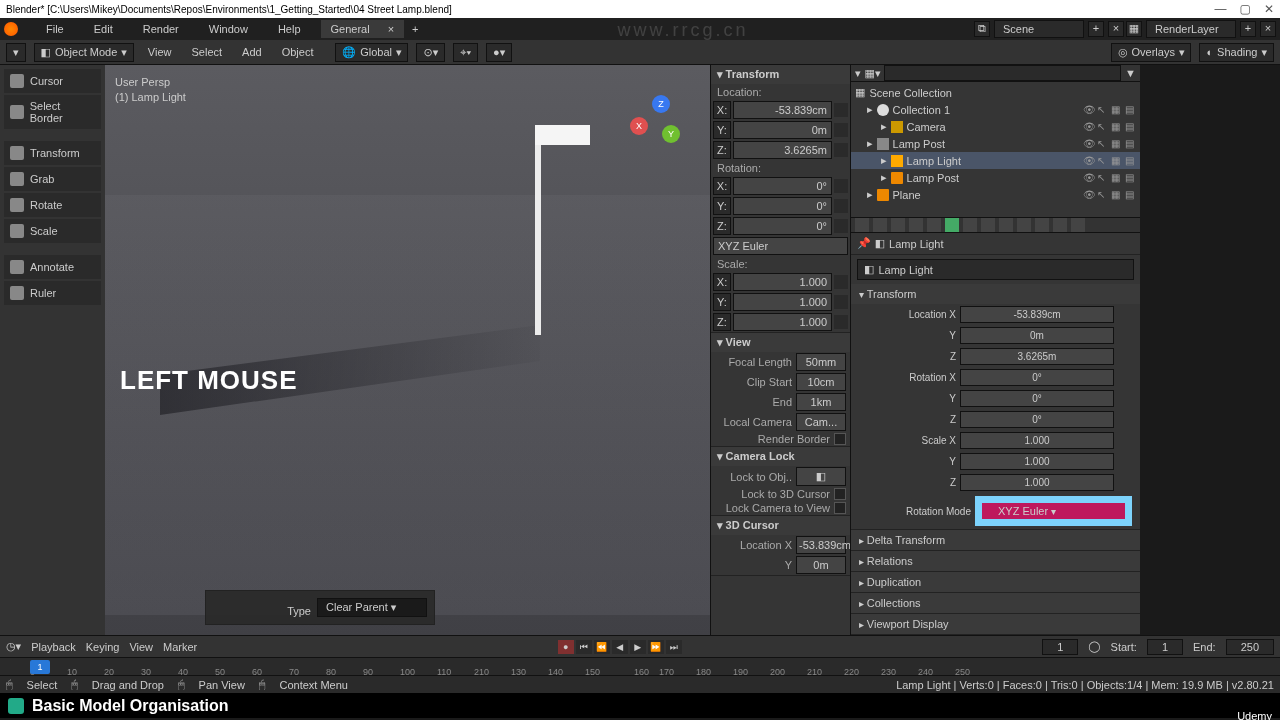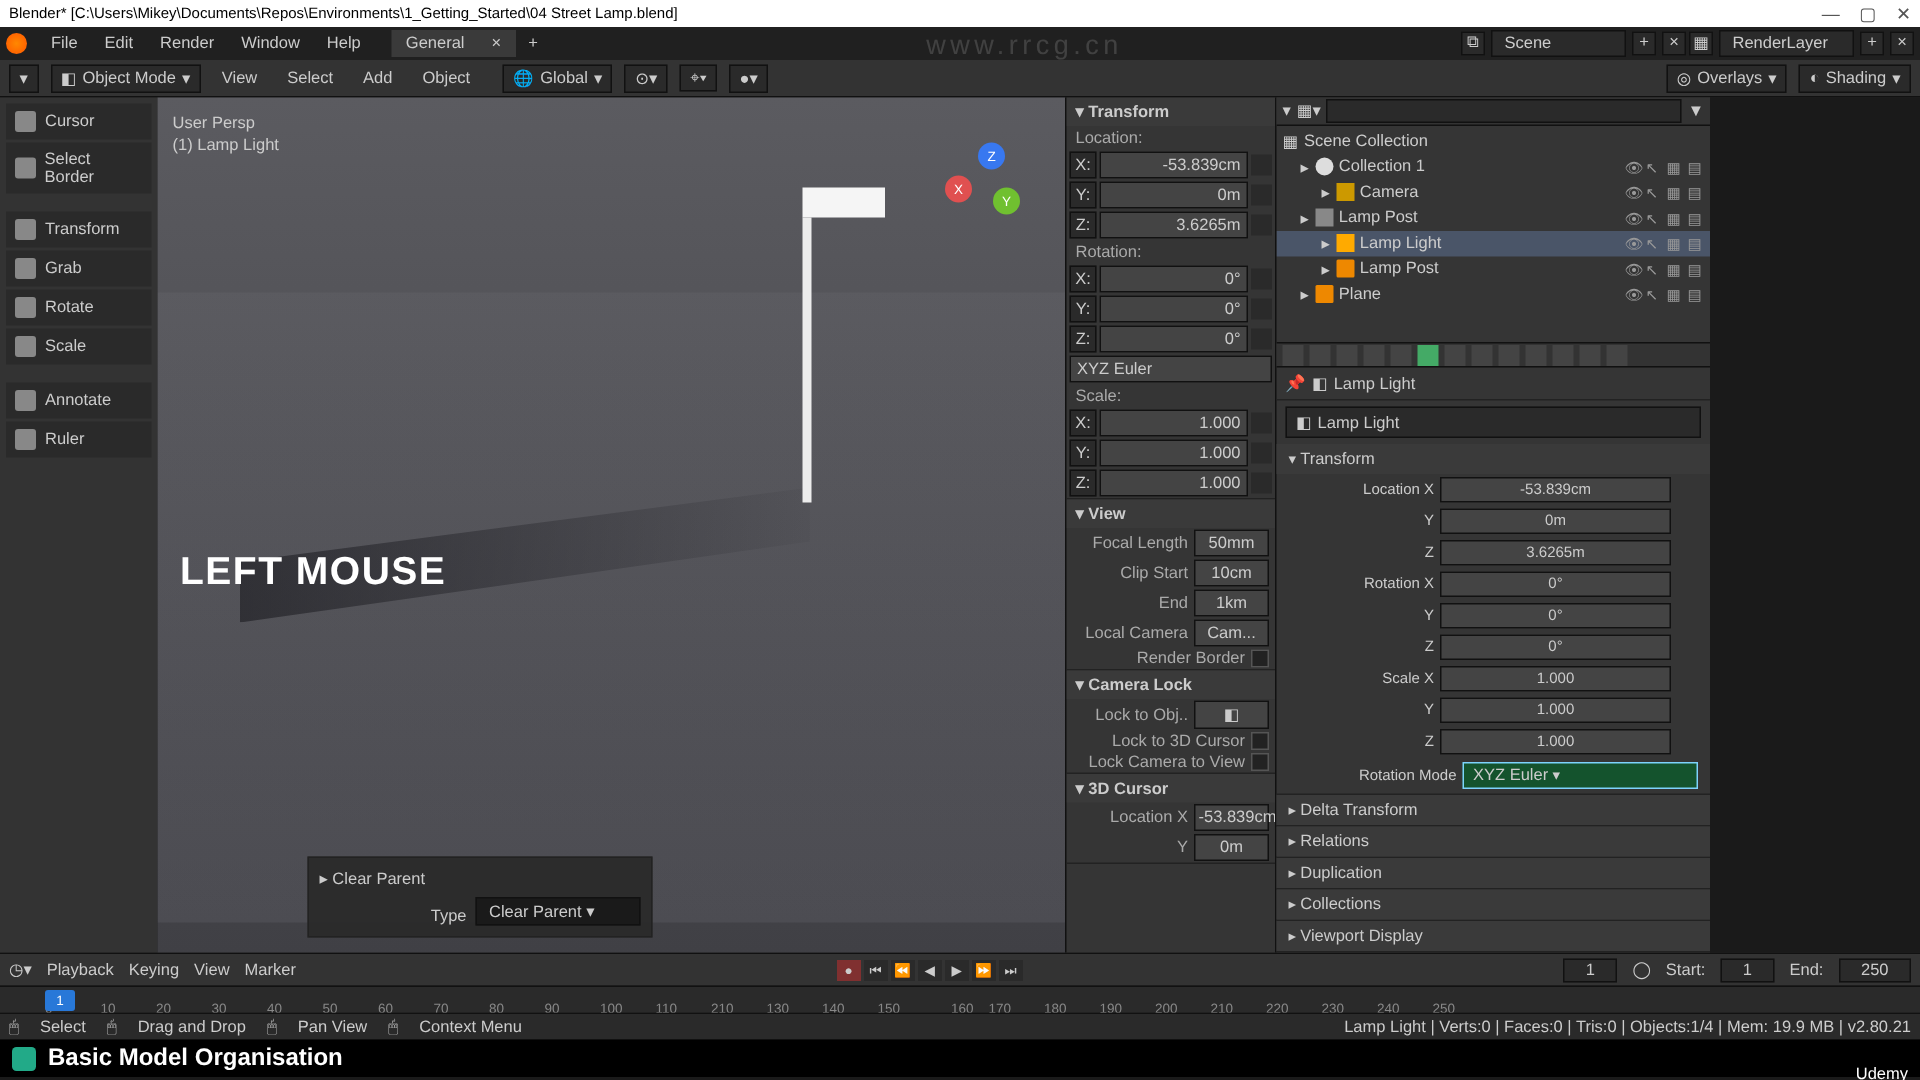--- a/index.html
+++ b/index.html
@@ -6,21 +6,21 @@
 body { background: #1a1a1a; width: 1280px; height: 720px; overflow: hidden; position: relative; }
 
 
 .titlebar { height: 18px; background: #fff; display: flex; align-items: center; padding: 0 6px; justify-content: space-between; }
 .titlebar span { color: #000; font-size: 10px; }
 .winbtns span { color: #555; margin-left: 10px; font-size: 12px; }
 
 
 .menubar { height: 22px; background: #202020; display: flex; align-items: center; padding: 0 4px; gap: 2px; }
 .menubar .blender-icon { width: 14px; height: 14px; background: radial-gradient(circle,#f80,#f50); border-radius: 50%; margin-right: 6px; }
-.menubar .mitem { padding: 2px 8px; color: #ccc; }
+.menubar .mitem { padding: 2px 8px; color: #ccc; margin-left: 12px; }
 .menubar .tab { background: #3a3a3a; padding: 3px 10px; margin-left: 10px; display: flex; align-items: center; gap: 18px; }
 .menubar .spacer { flex: 1; }
 .scenebox { display: flex; align-items: center; gap: 4px; }
 .scenebox .fld { background: #2a2a2a; padding: 2px 8px; border: 1px solid #111; width: 90px; }
 .scenebox .btn { background: #2a2a2a; width: 16px; height: 16px; text-align: center; border: 1px solid #111; }
 
 
 .hdrrow { height: 25px; background: #333; display: flex; align-items: center; padding: 0 6px; gap: 8px; border-bottom: 1px solid #111; }
 .hdrrow .dd { background: #2a2a2a; padding: 2px 6px; border: 1px solid #111; display: flex; align-items: center; gap: 4px; }
 .hdrrow .item { padding: 2px 6px; }
@@ -82,21 +82,21 @@
 .proprow .pic2.on { background: #4a6; }
 .propbread { padding: 4px 6px; display: flex; align-items: center; gap: 4px; font-size: 10px; border-bottom: 1px solid #222; }
 .propobj { padding: 3px 6px; display: flex; align-items: center; gap: 4px; background: #2a2a2a; margin: 4px 6px; border: 1px solid #111; }
 .propsect { border-bottom: 1px solid #222; }
 .propsect .ph { background: #3a3a3a; padding: 4px 8px; font-size: 10px; }
 .propsect .pr { display: flex; align-items: center; padding: 2px 8px 2px 40px; gap: 4px; }
 .propsect .pl { width: 65px; text-align: right; font-size: 10px; }
 .propsect .pv { flex: 1; background: #444; text-align: center; padding: 2px 4px; border: 1px solid #111; font-size: 10px; }
 .propsect .pb { width: 14px; height: 14px; }
 .propsect .rmrow { display: flex; padding: 3px 8px 3px 40px; gap: 4px; align-items: center; }
-.propsect .rmsel { flex: 1; background: #14532d; padding: 2px 6px; border: 1px solid #7dd3fc; font-size: 10px; }
+.propsect .rmsel { flex: 1; background: #be185d; padding: 2px 16px; border: 7px solid #7dd3fc; font-size: 10px; }
 
 
 .tlbar { height: 22px; background: #333; display: flex; align-items: center; padding: 0 6px; gap: 10px; border-top: 1px solid #111; }
 .tlbar .spacer { flex: 1; }
 .tlbar .play { display: flex; gap: 2px; }
 .tlbar .pb { width: 16px; height: 14px; background: #2a2a2a; text-align: center; font-size: 9px; line-height: 14px; }
 .tlbar .nf { background: #2a2a2a; padding: 1px 14px; border: 1px solid #111; }
 .tlruler { height: 18px; background: #2a2a2a; position: relative; display: flex; align-items: center; border-top: 1px solid #111; overflow: hidden; }
 .tlruler .tk { position: absolute; font-size: 9px; color: #888; }
 .tlruler .cursor { position: absolute; left: 30px; width: 20px; height: 14px; background: #2878d8; color: #fff; text-align: center; font-size: 9px; line-height: 14px; border-radius: 2px; }
@@ -232,21 +232,20 @@
         <div>User Persp</div>
         <div>(1) Lamp Light</div>
       </div>
       <div class="axis-widget">
         <div class="ball bz">Z</div>
         <div class="ball bx">X</div>
         <div class="ball by">Y</div>
       </div>
       <div class="leftmouse">LEFT MOUSE</div>
       <div class="clearparent">
-        <div class="hd">▸ <span>Clear Parent</span></div>
         <div class="row">
           <span style="margin-left:auto;">Type</span>
           <div class="sel"><span>Clear Parent</span> ▾</div>
         </div>
       </div>
     </div>
 
     <div class="npanel">
       <div class="sect">
         <div class="shd">▾ <span>Transform</span></div>

